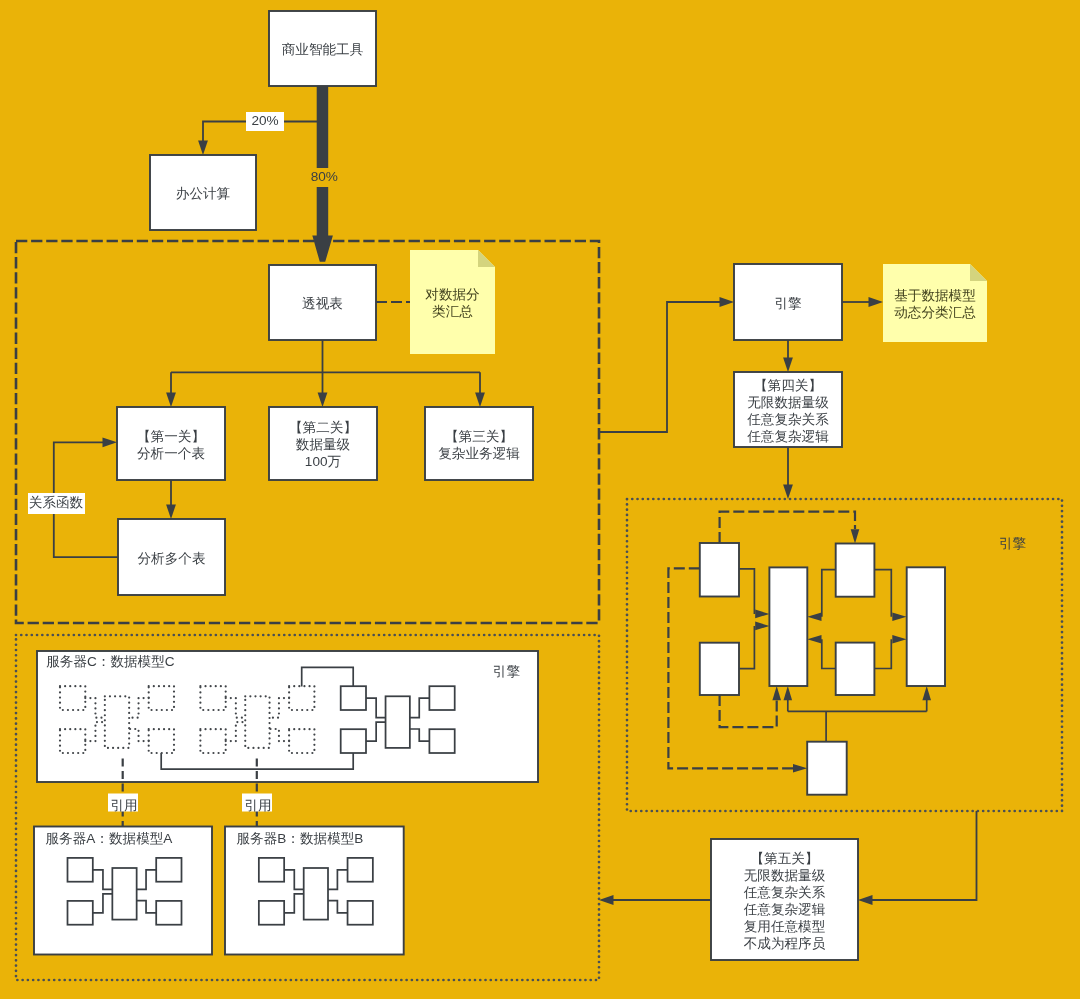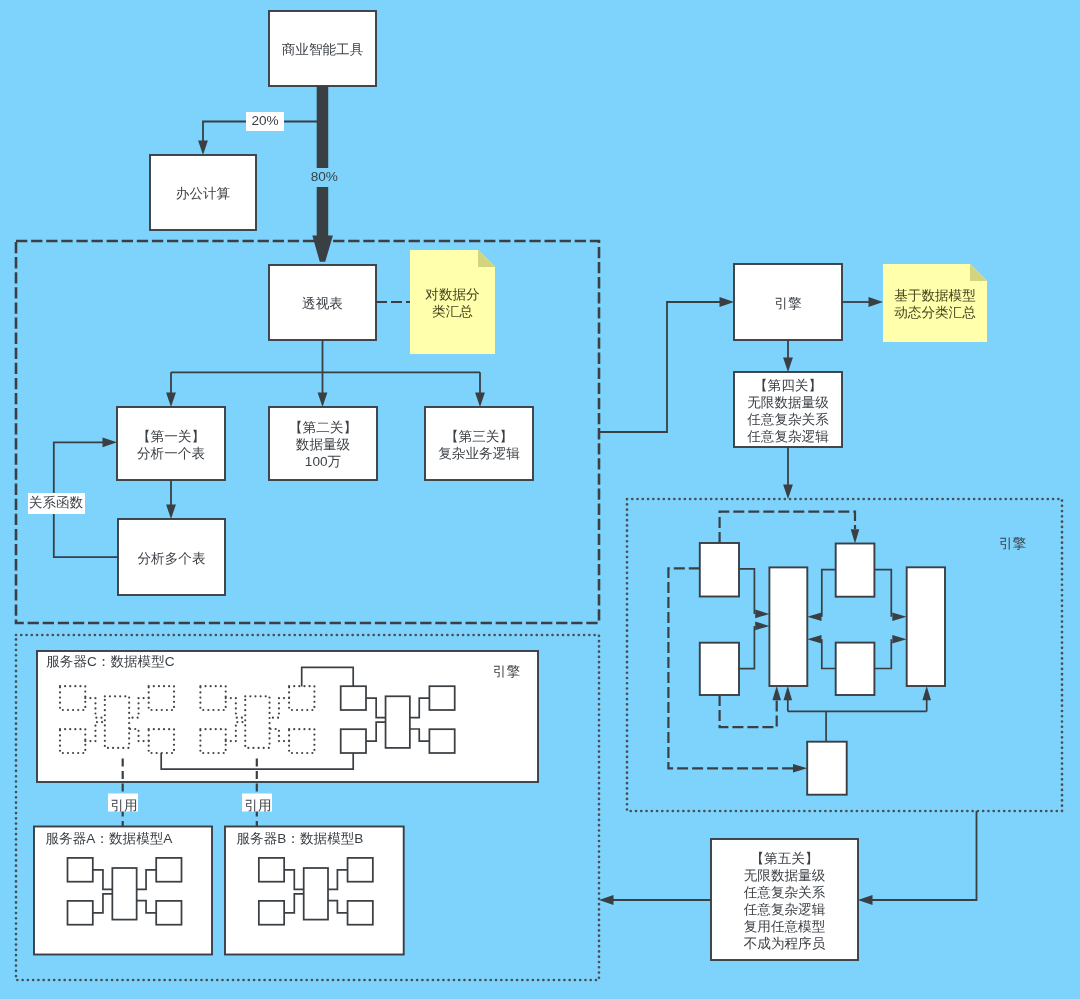--- a/index.html
+++ b/index.html
@@ -1,18 +1,18 @@
 <!DOCTYPE html>
 <html><head>
 <meta charset="utf-8">
 <title>BI Diagram</title>
 <style>
   html,body{margin:0;padding:0;background:#ffffff;}
   body{width:1080px;height:999px;overflow:hidden;font-family:"Liberation Sans",sans-serif;}
-  #diagram{position:relative;width:1080px;height:999px;background:#7dd3fc;}
+  #diagram{position:relative;width:1080px;height:999px;background:#eab308;}
   svg{display:block;}
   .nodebox{fill:#ffffff;stroke:#3a3f44;stroke-width:1.9;}
   .smallbox{fill:#ffffff;stroke:#3a3f44;stroke-width:1.75;}
   .dottedsmall{fill:none;stroke:#414549;stroke-width:2.2;stroke-dasharray:0.01 5.1;stroke-linecap:round;}
   .note{fill:#ffffac;stroke:none;}
   .notefold{fill:#d4d47e;stroke:none;}
   .edge{fill:none;stroke:#3a3f44;stroke-width:1.8;}
   .edgethin{fill:none;stroke:#3a3f44;stroke-width:1.7;}
   .edgedash{fill:none;stroke:#3a3f44;stroke-width:2.2;stroke-dasharray:11 4;}
   .refdash{fill:none;stroke:#3a3f44;stroke-width:2.2;stroke-dasharray:8 4.5;}

